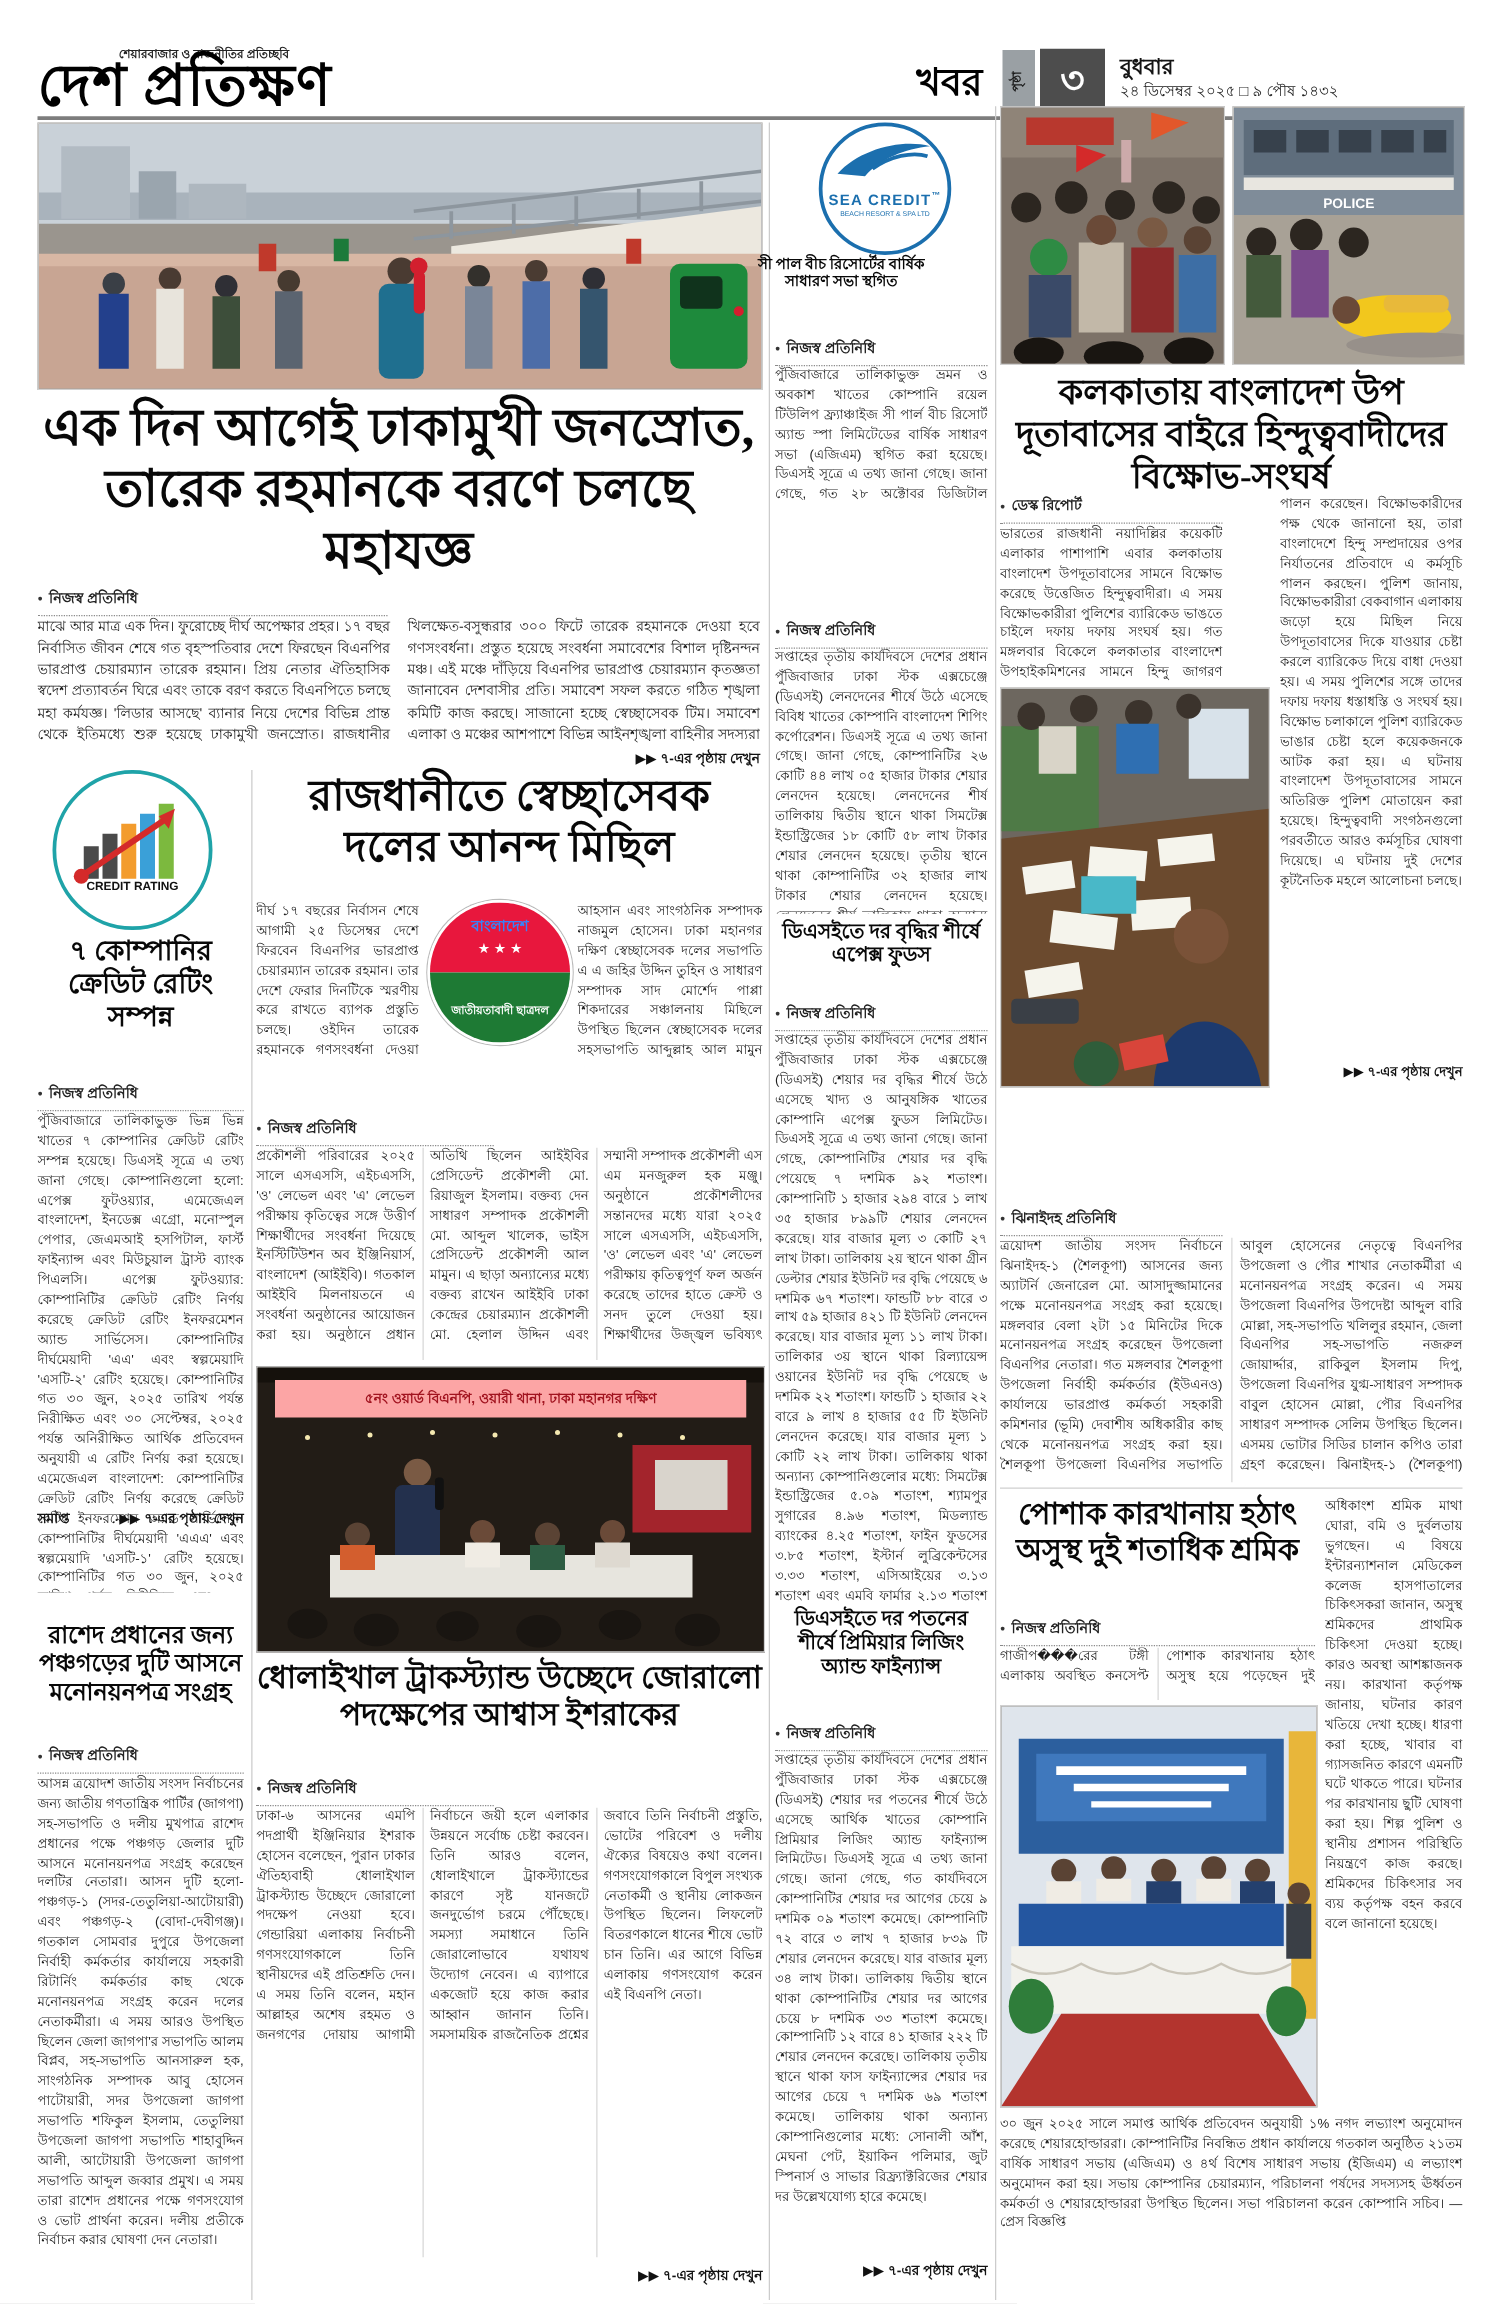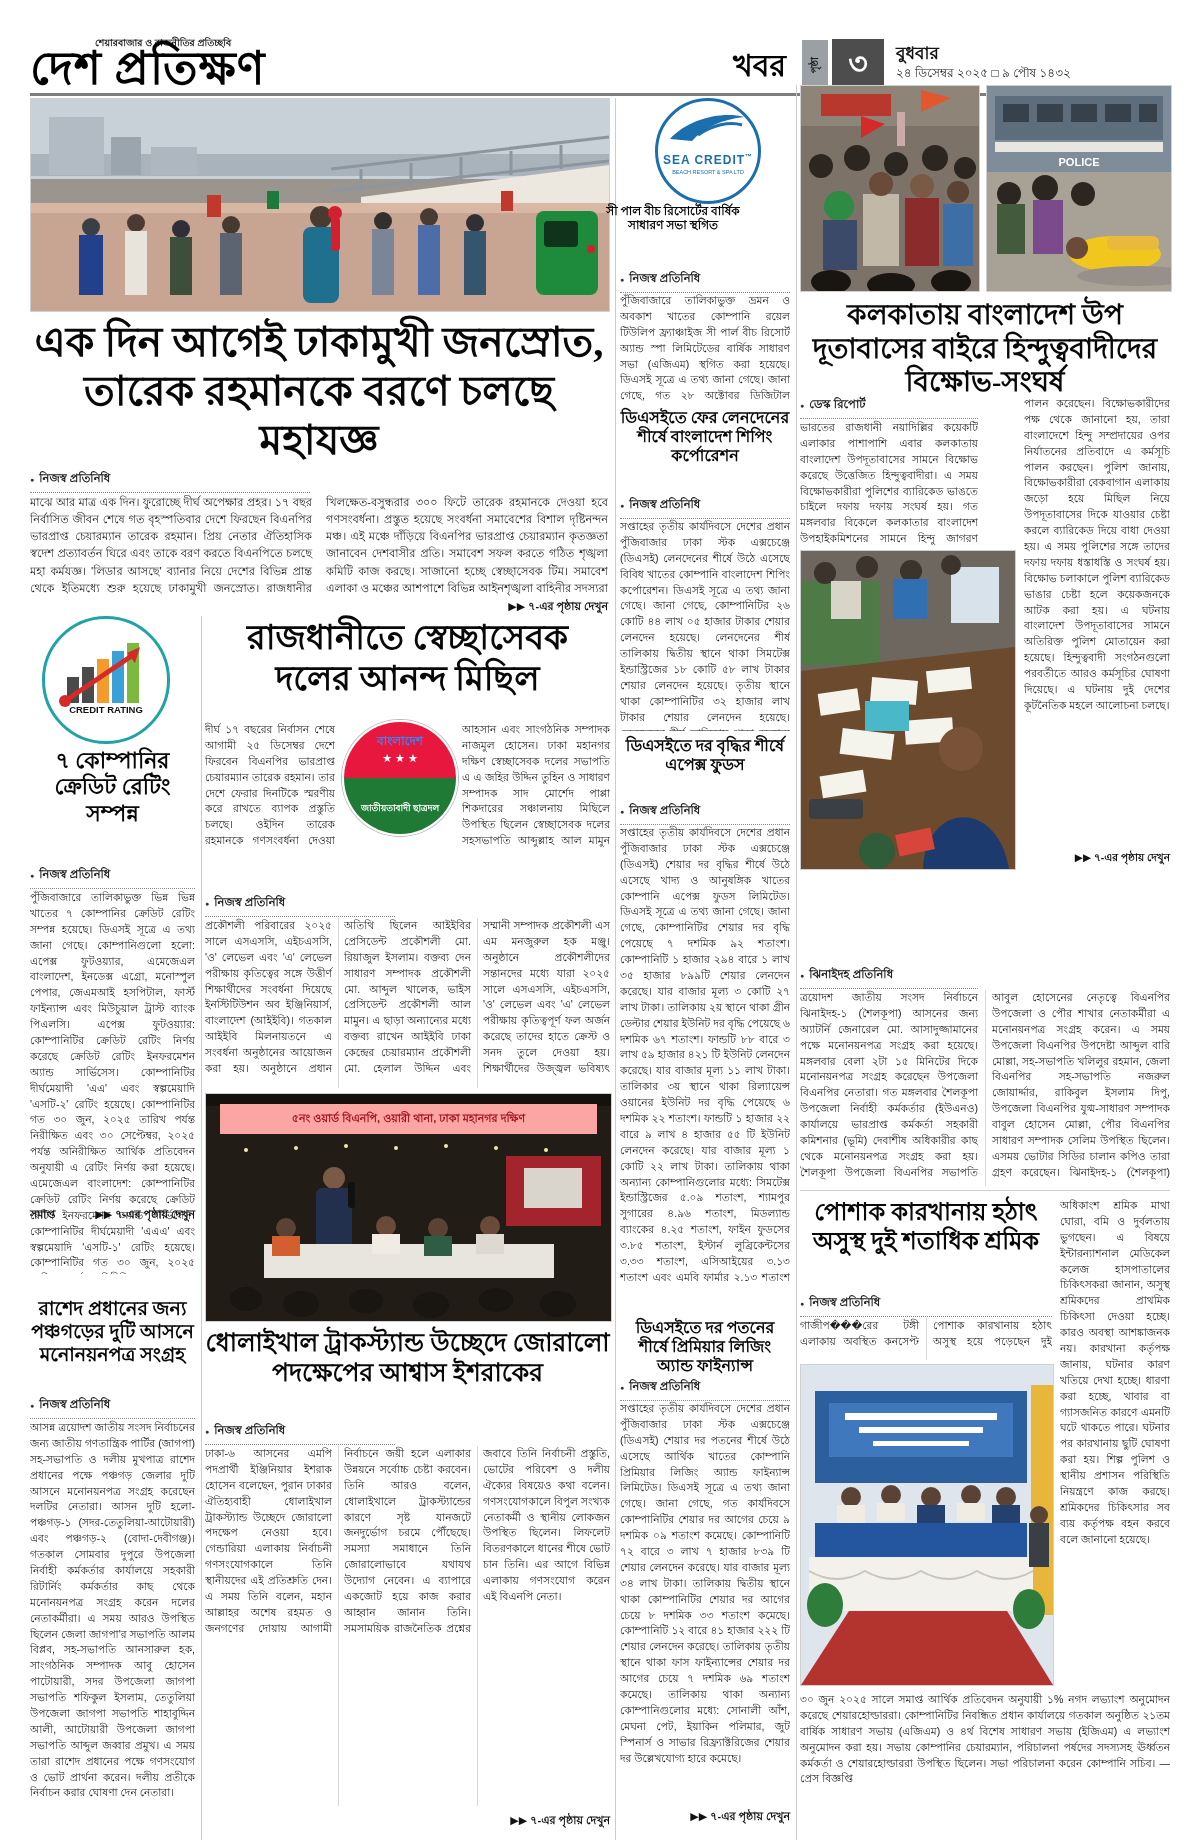--- a/index.html
+++ b/index.html
@@ -197,29 +197,28 @@
       <path d="M12 38 C30 18 64 10 86 16 C66 18 46 26 34 40 Z" fill="#1b6fae"></path>
       <path d="M40 34 C54 24 72 20 84 24" stroke="#1b6fae" stroke-width="3" fill="none"></path>
     </svg>
     <div style="position:absolute;left:0;right:0;top:52px;text-align:center;font-size:12px;font-weight:800;color:#1b6fae;letter-spacing:1px;"><span>SEA CREDIT</span><span style="font-size:7px;vertical-align:top;">™</span></div>
     <div style="position:absolute;left:0;right:0;top:68px;text-align:center;font-size:5.5px;color:#1b6fae;">BEACH RESORT &amp; SPA LTD</div>
   </div>
   <div class="abs headline" style="left:588px;top:204px;width:170px;font-size:12px;">সী পাল বীচ রিসোর্টের বার্ষিক সাধারণ সভা স্থগিত</div>
   <div class="abs byline" style="left:620px;top:270px;width:170px;">নিজস্ব প্রতিনিধি</div>
   <div class="abs body-text small-text" style="left:620px;top:293px;width:170px;height:108px;">পুঁজিবাজারে তালিকাভুক্ত ভ্রমন ও অবকাশ খাতের কোম্পানি রয়েল টিউলিপ ফ্র্যাঞ্চাইজ সী পার্ল বীচ রিসোর্ট অ্যান্ড স্পা লিমিটেডের বার্ষিক সাধারণ সভা (এজিএম) স্থগিত করা হয়েছে। ডিএসই সূত্রে এ তথ্য জানা গেছে। জানা গেছে, গত ২৮ অক্টোবর ডিজিটাল মাধ্যমে সী পার্ল কর্তৃপক্ষ ২৮ ডিসেম্বর এজিএম করার কথা জানিয়েছিল। যা স্থগিত করা হয়েছে। পরবর্তীতে এজিএমের তারিখ জানানো হবে।</div>
 
-  <div class="abs headline" style="left:620px;top:408px;width:170px;font-size:16px;">ডিএসইতে ফের লেনদেনের শীর্ষে বাংলাদেশ শিপিং কর্পোরেশন</div>
   <div class="abs byline" style="left:620px;top:496px;width:170px;">নিজস্ব প্রতিনিধি</div>
   <div class="abs body-text small-text" style="left:620px;top:519px;width:170px;height:212px;">সপ্তাহের তৃতীয় কার্যদিবসে দেশের প্রধান পুঁজিবাজার ঢাকা স্টক এক্সচেঞ্জে (ডিএসই) লেনদেনের শীর্ষে উঠে এসেছে বিবিধ খাতের কোম্পানি বাংলাদেশ শিপিং কর্পোরেশন। ডিএসই সূত্রে এ তথ্য জানা গেছে। জানা গেছে, কোম্পানিটির ২৬ কোটি ৪৪ লাখ ০৫ হাজার টাকার শেয়ার লেনদেন হয়েছে। লেনদেনের শীর্ষ তালিকায় দ্বিতীয় স্থানে থাকা সিমটেক্স ইন্ডাস্ট্রিজের ১৮ কোটি ৫৮ লাখ টাকার শেয়ার লেনদেন হয়েছে। তৃতীয় স্থানে থাকা কোম্পানিটির ৩২ হাজার লাখ টাকার শেয়ার লেনদেন হয়েছে। লেনদেনের শীর্ষ তালিকায় থাকা অন্যান্য কোম্পানিগুলোর মধ্যে রয়েছে: রহিম টেক্সটাইল, শাহজিবাজার পাওয়ার, রহিমা ফুড, ম্যারিকো বাংলাদেশ, সিটি ইন্স্যুরেন্স, ডমিনেজ স্টিল ও মুন্নু সিরামিক ইন্ডাস্ট্রিজ লিমিটেড।</div>
 
   <div class="abs headline" style="left:620px;top:736px;width:170px;font-size:16px;">ডিএসইতে দর বৃদ্ধির শীর্ষে এপেক্স ফুডস</div>
   <div class="abs byline" style="left:620px;top:802px;width:170px;">নিজস্ব প্রতিনিধি</div>
   <div class="abs body-text small-text" style="left:620px;top:825px;width:170px;height:456px;">সপ্তাহের তৃতীয় কার্যদিবসে দেশের প্রধান পুঁজিবাজার ঢাকা স্টক এক্সচেঞ্জে (ডিএসই) শেয়ার দর বৃদ্ধির শীর্ষে উঠে এসেছে খাদ্য ও আনুষঙ্গিক খাতের কোম্পানি এপেক্স ফুডস লিমিটেড। ডিএসই সূত্রে এ তথ্য জানা গেছে। জানা গেছে, কোম্পানিটির শেয়ার দর বৃদ্ধি পেয়েছে ৭ দশমিক ৯২ শতাংশ। কোম্পানিটি ১ হাজার ২৯৪ বারে ১ লাখ ৩৫ হাজার ৮৯৯টি শেয়ার লেনদেন করেছে। যার বাজার মূল্য ৩ কোটি ২৭ লাখ টাকা। তালিকায় ২য় স্থানে থাকা গ্রীন ডেল্টার শেয়ার ইউনিট দর বৃদ্ধি পেয়েছে ৬ দশমিক ৬৭ শতাংশ। ফান্ডটি ৮৮ বারে ৩ লাখ ৫৯ হাজার ৪২১ টি ইউনিট লেনদেন করেছে। যার বাজার মূল্য ১১ লাখ টাকা। তালিকার ৩য় স্থানে থাকা রিল্যায়েন্স ওয়ানের ইউনিট দর বৃদ্ধি পেয়েছে ৬ দশমিক ২২ শতাংশ। ফান্ডটি ১ হাজার ২২ বারে ৯ লাখ ৪ হাজার ৫৫ টি ইউনিট লেনদেন করেছে। যার বাজার মূল্য ১ কোটি ২২ লাখ টাকা। তালিকায় থাকা অন্যান্য কোম্পানিগুলোর মধ্যে: সিমটেক্স ইন্ডাস্ট্রিজের ৫.০৯ শতাংশ, শ্যামপুর সুগারের ৪.৯৬ শতাংশ, মিডল্যান্ড ব্যাংকের ৪.২৫ শতাংশ, ফাইন ফুডসের ৩.৮৫ শতাংশ, ইস্টার্ন লুব্রিকেন্টসের ৩.৩৩ শতাংশ, এসিআইয়ের ৩.১৩ শতাংশ এবং এমবি ফার্মার ২.১৩ শতাংশ শেয়ার দর বৃদ্ধি পেয়েছে।</div>
 
-  <div class="abs headline" style="left:620px;top:1286px;width:170px;font-size:16px;margin-top:32px;">ডিএসইতে দর পতনের শীর্ষে প্রিমিয়ার লিজিং অ্যান্ড ফাইন্যান্স</div>
+  <div class="abs headline" style="left:620px;top:1286px;width:170px;font-size:16px;">ডিএসইতে দর পতনের শীর্ষে প্রিমিয়ার লিজিং অ্যান্ড ফাইন্যান্স</div>
   <div class="abs byline" style="left:620px;top:1378px;width:170px;">নিজস্ব প্রতিনিধি</div>
   <div class="abs body-text small-text" style="left:620px;top:1401px;width:170px;height:400px;">সপ্তাহের তৃতীয় কার্যদিবসে দেশের প্রধান পুঁজিবাজার ঢাকা স্টক এক্সচেঞ্জে (ডিএসই) শেয়ার দর পতনের শীর্ষে উঠে এসেছে আর্থিক খাতের কোম্পানি প্রিমিয়ার লিজিং অ্যান্ড ফাইন্যান্স লিমিটেড। ডিএসই সূত্রে এ তথ্য জানা গেছে। জানা গেছে, গত কার্যদিবসে কোম্পানিটির শেয়ার দর আগের চেয়ে ৯ দশমিক ০৯ শতাংশ কমেছে। কোম্পানিটি ৭২ বারে ৩ লাখ ৭ হাজার ৮৩৯ টি শেয়ার লেনদেন করেছে। যার বাজার মূল্য ৩৪ লাখ টাকা। তালিকায় দ্বিতীয় স্থানে থাকা কোম্পানিটির শেয়ার দর আগের চেয়ে ৮ দশমিক ৩৩ শতাংশ কমেছে। কোম্পানিটি ১২ বারে ৪১ হাজার ২২২ টি শেয়ার লেনদেন করেছে। তালিকায় তৃতীয় স্থানে থাকা ফাস ফাইন্যান্সের শেয়ার দর আগের চেয়ে ৭ দশমিক ৬৯ শতাংশ কমেছে। তালিকায় থাকা অন্যান্য কোম্পানিগুলোর মধ্যে: সোনালী আঁশ, মেঘনা পেট, ইয়াকিন পলিমার, জুট স্পিনার্স ও সাভার রিফ্র্যাক্টরিজের শেয়ার দর উল্লেখযোগ্য হারে কমেছে।</div>
   <div class="abs marker" style="left:620px;top:1808px;width:170px;">
     <span>▶▶</span> <span>৭-এর পৃষ্ঠায় দেখুন</span>
   </div>
 
   <div class="photo" style="left:800px;top:85px;width:178px;height:205px;">
     <svg width="178" height="205" viewBox="0 0 178 205">
       <rect width="178" height="205" fill="#7d7268"></rect>
       <rect width="178" height="40" fill="#8f8478"></rect>

